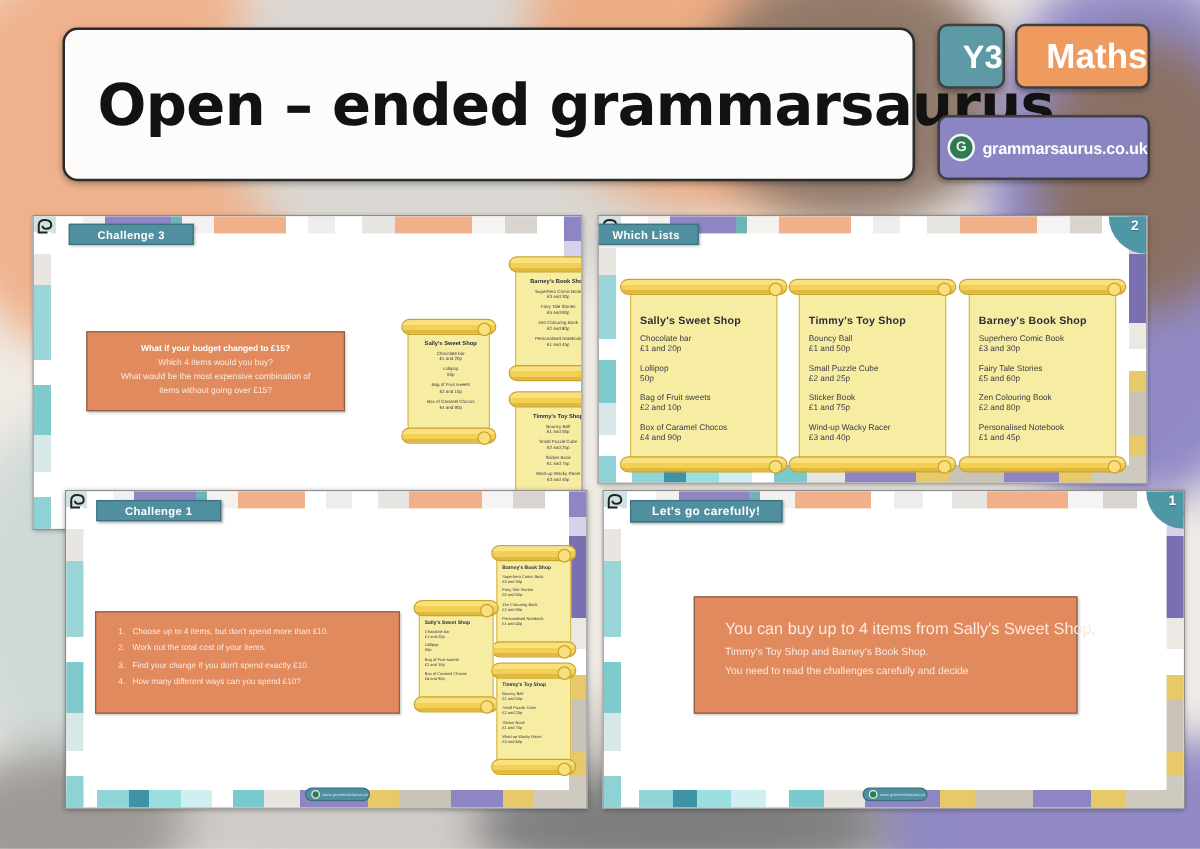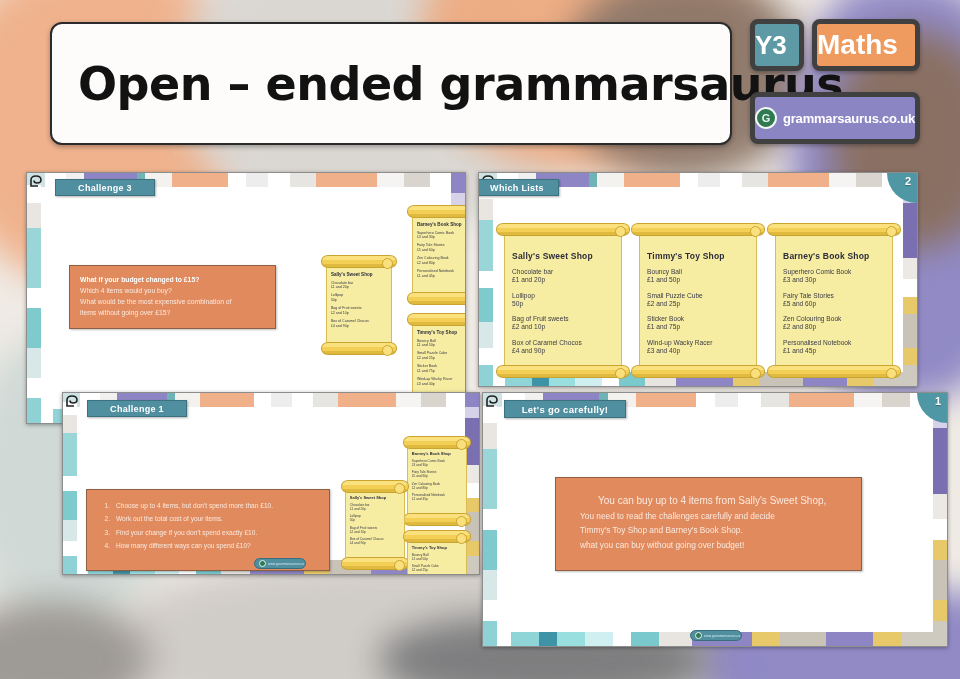--- a/index.html
+++ b/index.html
@@ -177,22 +177,22 @@
     background:#fdfcfa; border:2px solid #2b2b2b; border-radius:12px;
     display:flex; align-items:center; padding-left:26px;
     box-shadow:0 2px 5px rgba(0,0,0,.3);
   }
   #title-text {
     font-family:"DejaVu Sans", sans-serif;
     font-weight:bold; font-size:46px; color:#121212;
     letter-spacing:-.5px; white-space:nowrap;
   }
   .badge {
-    position:absolute; border:5px solid #404040; border-radius:8px;
-    display:flex; align-items:center; justify-content:flex-start;
+    position:absolute; border:2px solid #404040; border-radius:8px;
+    display:flex; align-items:center; justify-content:flex-end;
     color:#ffffff; font-weight:bold;
     box-shadow:0 2px 4px rgba(0,0,0,.3);
   }
   #badge-year { left:750px; top:19px; width:54px; height:52px; background:#5e9aa6; font-size:26px; }
   #badge-subject { left:812px; top:19px; width:108px; height:52px; background:#ef9a5e; font-size:28px; }
   #badge-logo {
     left:750px; top:92px; width:170px; height:52px; background:#8c85c4;
     gap:6px; font-size:13px; letter-spacing:-.2px;
   }
   #logo-mark {
@@ -230,21 +230,21 @@
 
 <div class="badge" id="badge-subject">
   <span>Maths</span>
 </div>
 
 <div class="badge" id="badge-logo">
   <span id="logo-mark">G</span>
   <span>grammarsaurus.co.uk</span>
 </div>
 
-<div class="slide" style="left:26px; top:172px; width:440px; height:252px;">
+<div class="slide" style="left:26px; top:172px; width:440px; height:252px;text-align:center;">
   <div class="frame">
     <div class="strip strip-top">
         <div class="comic-top"></div>
       </div>
     <div class="strip strip-bottom">
         <div class="comic-bottom"></div>
       </div>
     <div class="strip strip-left">
         <div class="comic-left"></div>
       </div>
@@ -455,21 +455,21 @@
         </div>
         <div class="item-block">
           <div class="shop-item">Personalised Notebook</div>
           <div class="shop-item">£1 and 45p</div>
         </div>
       </div>
     </div>
   </div>
 </div>
 
-<div class="slide" style="left:62px; top:392px; width:418px; height:183px;">
+<div class="slide" style="left:52px; top:392px; width:418px; height:255px;">
   <div class="frame">
     <div class="strip strip-top">
         <div class="comic-top"></div>
       </div>
     <div class="strip strip-bottom">
         <div class="comic-bottom"></div>
       </div>
     <div class="strip strip-left">
         <div class="comic-left"></div>
       </div>
@@ -616,23 +616,22 @@
 
   <div class="slide-num">
     <span>1</span>
   </div>
 
   <div class="tab" style="left:21px; top:7px; width:122px; height:18px; font-size:9.5px;">
     <span>Let's go carefully!</span>
   </div>
 
   <div class="orange-box" style="left:72px; top:84px; width:307px; height:94px; padding:14px 24px;">
-    <span class="ob-line" style="font-size:10px; line-height:1.72;margin-left:18px;">You can buy up to 4 items from Sally's Sweet Shop,</span>
+    <span class="ob-line" style="font-size:13px; line-height:1.72;">You can buy up to 4 items from Sally's Sweet Shop,</span>
+    <span class="ob-line" style="font-size:8.3px; line-height:1.72;">Timmy's Toy Shop and Barney's Book Shop.</span>
     <span class="ob-line" style="font-size:8.3px; line-height:1.72;">You need to read the challenges carefully and decide</span>
-    <span class="ob-line" style="font-size:8.3px; line-height:1.72;">Timmy's Toy Shop and Barney's Book Shop.</span>
-    <span class="ob-line" style="font-size:8.3px; line-height:1.72;">what you can buy without going over budget!</span>
   </div>
 
   <div class="footer-pill" style="left:207px; bottom:5px; width:52px; height:11px;">
     <span class="footer-dot"></span>
     <span class="footer-url">www.grammarsaurus.co.uk</span>
   </div>
 </div>
 
 </body></html>

